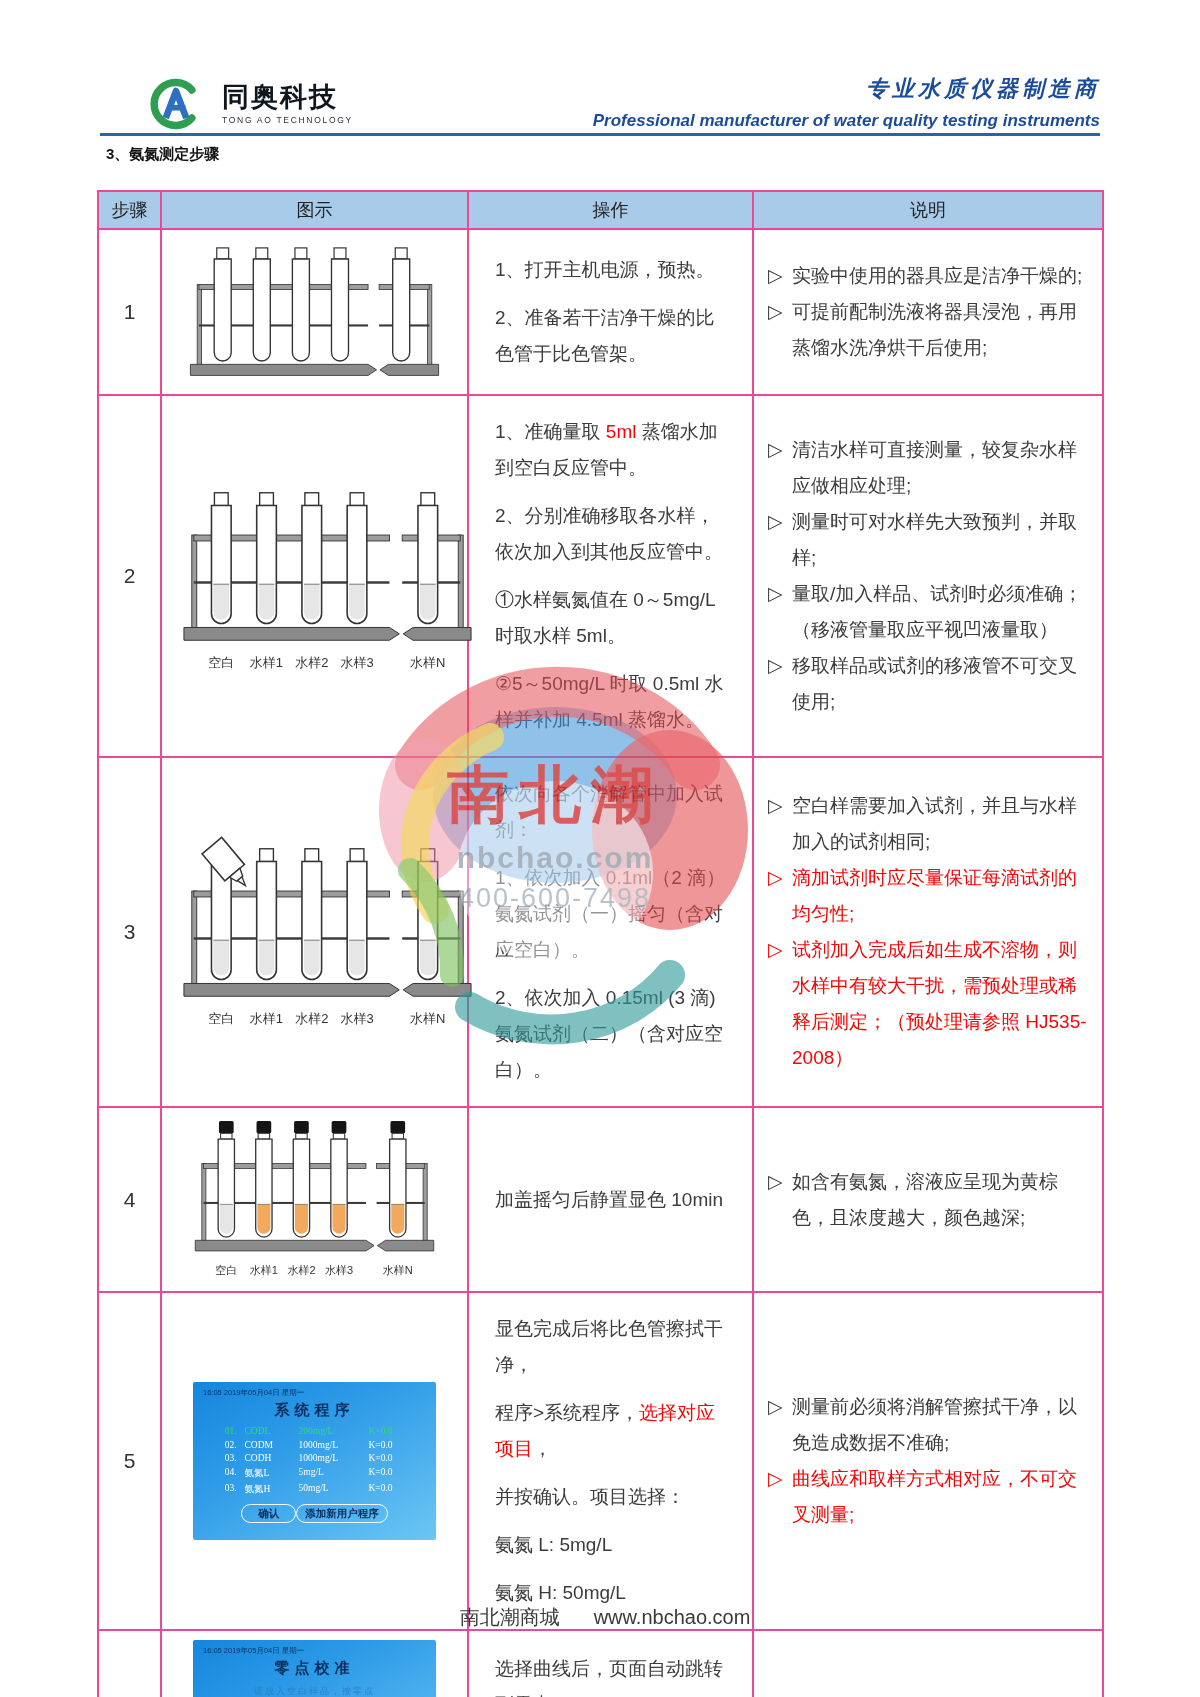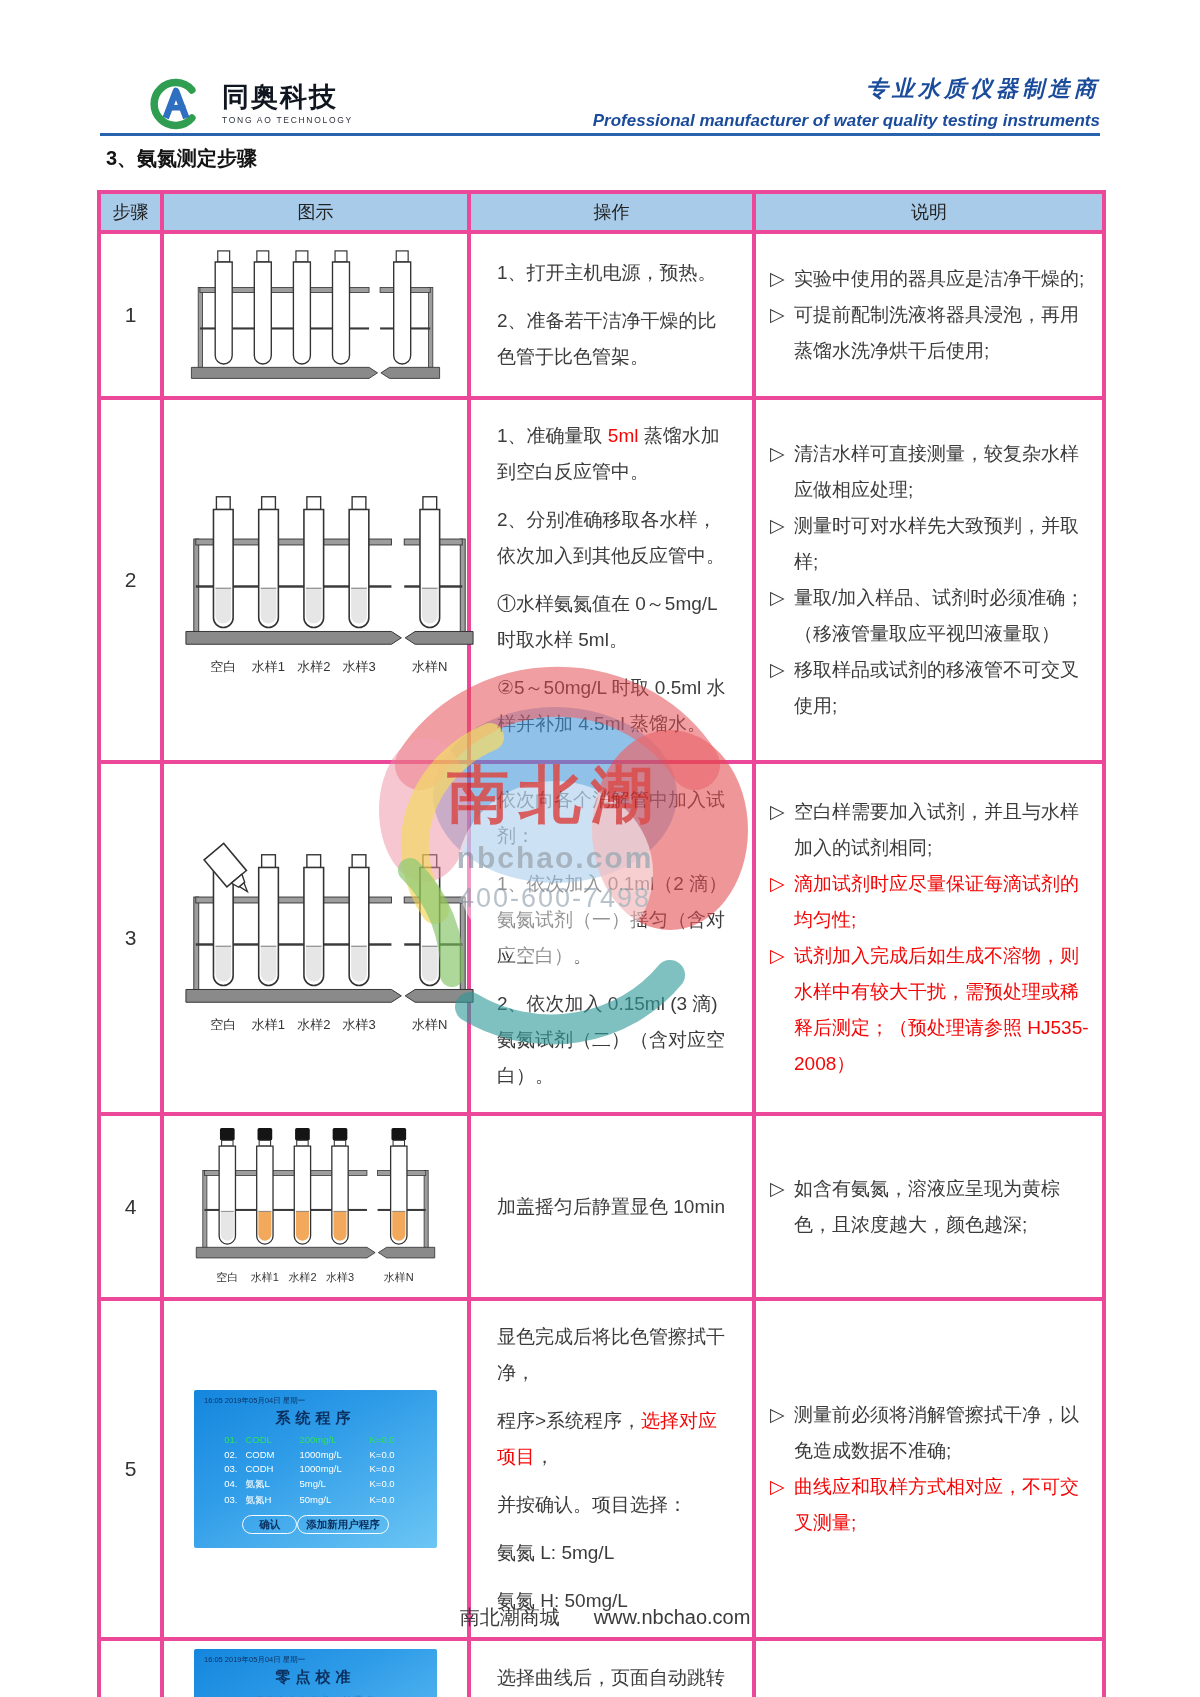--- a/index.html
+++ b/index.html
@@ -9,25 +9,25 @@
   
   .brand{position:absolute;left:148px;top:76px;display:flex;gap:18px;align-items:center;}
   .brand-text{display:flex;flex-direction:column;}
   .brand-cn{font-size:27px;font-weight:bold;color:#10161f;letter-spacing:2px;line-height:1;}
   .brand-en{font-size:8.5px;color:#2a2f38;letter-spacing:1.7px;margin-top:4px;}
   .slogans{position:absolute;right:100px;top:74px;text-align:right;}
   .slogan-cn{font-family:"DejaVu Serif",serif;font-style:italic;font-weight:bold;
              font-size:22px;letter-spacing:4px;color:#1b4c9c;}
   .slogan-en{font-weight:bold;font-style:italic;font-size:17px;margin-top:7px;color:#1b4c9c;}
   .header-rule{position:absolute;left:100px;top:133px;width:1000px;height:3px;background:#2a63ad;}
-  .section-title{position:absolute;left:106px;top:145px;font-size:20px;font-weight:bold;color:#141414;}
+  .section-title{position:absolute;left:106px;top:145px;font-size:15px;font-weight:bold;color:#141414;}
 
   
   table.steps{position:absolute;left:97px;top:190px;width:1005px;border-collapse:collapse;table-layout:fixed;}
-  table.steps th,table.steps td{border:4px solid #ec4899;}
+  table.steps th,table.steps td{border:2px solid #ec4899;}
   table.steps th{height:34px;background:#a7cbe8;font-size:18px;font-weight:400;color:#222;}
   tbody tr:nth-child(1){height:166px;}
   tbody tr:nth-child(2){height:290px;}
   tbody tr:nth-child(3){height:340px;}
   tbody tr:nth-child(4){height:185px;}
   tbody tr:nth-child(5){height:205px;}
   tbody tr:nth-child(6){height:162px;}
   td.step-cell{text-align:center;font-size:21px;color:#333;}
   td.illus-cell{text-align:center;vertical-align:middle;padding:4px 18px;}
   td.op-cell,td.expl-cell{font-size:19px;color:#3c3c3c;line-height:36px;
@@ -44,21 +44,21 @@
   .rack-labels span{position:absolute;transform:translateX(-50%);white-space:nowrap;}
 
   
   .screen{margin:0 auto;text-align:center;border-radius:2px;
       background:linear-gradient(150deg,#1486dd 0%,#2f9ce8 40%,#6cc6f4 100%);}
   .screen-program{width:243px;height:158px;padding:6px 10px;box-sizing:border-box;}
   .screen-zero{width:243px;height:142px;padding:6px 10px;box-sizing:border-box;}
   .scr-status{font-size:7.5px;color:#0b3566;text-align:left;}
   .scr-title{font-size:15px;font-weight:bold;color:#0b3060;letter-spacing:5px;margin-top:3px;}
   .scr-list{margin-top:6px;display:flex;flex-direction:column;gap:3.5px;}
-  .scr-row{display:flex;font-family:Liberation Sans, sans-serif;font-size:9.5px;color:#fff;justify-content:center;gap:8px;}
+  .scr-row{display:flex;font-family:Liberation Serif, serif;font-size:9.5px;color:#fff;justify-content:center;gap:8px;}
   .scr-row .c1{width:20px;text-align:right;}
   .scr-row .c2{width:46px;text-align:left;}
   .scr-row .c3{width:62px;text-align:left;}
   .scr-row .c4{width:44px;text-align:left;}
   .scr-row.sel{color:#2ee065;}
   .scr-btns{margin-top:8px;display:flex;justify-content:center;}
   .pill{border:1.3px solid rgba(255,255,255,.95);border-radius:11px;padding:1.5px 16px;
         font-size:10.5px;color:#0b3060;font-weight:bold;white-space:nowrap;}
   .pill-wide{padding:1.5px 8px;}
   .zero-hint{font-size:9px;color:#2d7fc4;margin-top:7px;letter-spacing:2px;}

